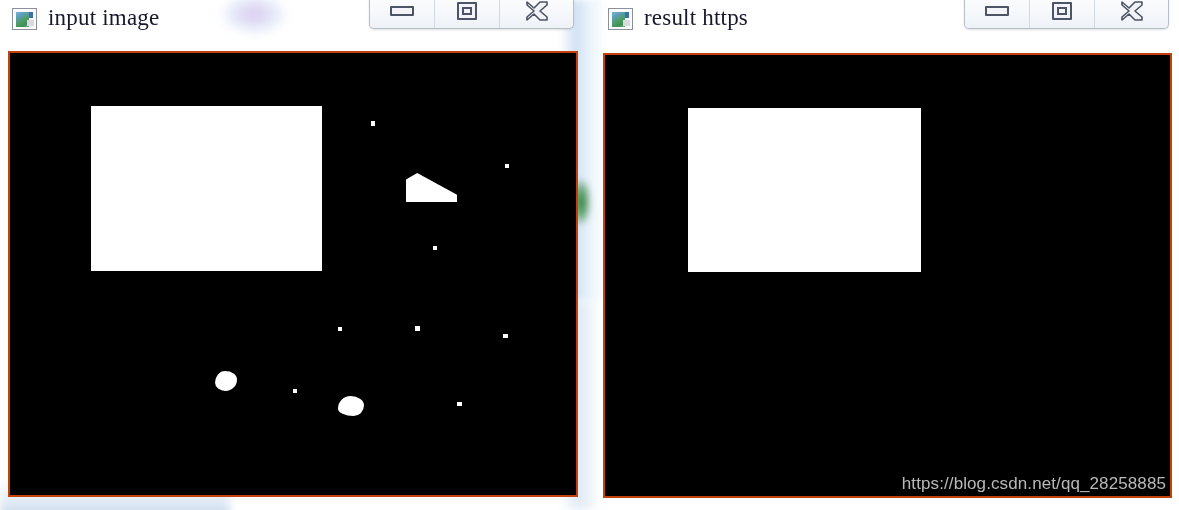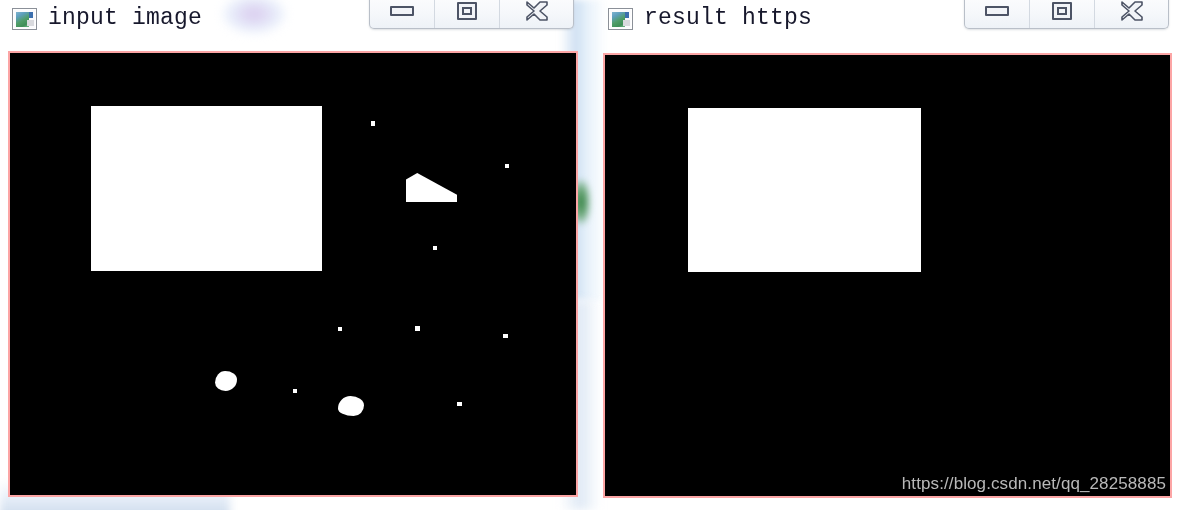--- a/index.html
+++ b/index.html
@@ -100,21 +100,21 @@
   }
   .title-text {
     position: absolute;
     left: 48px;
     top: 5px;
     font-size: 23px;
     font-weight: 400;
     letter-spacing: 0.2px;
     color: #17182c;
     white-space: nowrap;
-    font-family: Liberation Mono, monospace;
+    font-family: Liberation Serif, serif;
   }
 
   
   .wincontrols {
     position: absolute;
     top: -7px;
     height: 35px;
     display: flex;
     border: 1px solid #b9bfc8;
     border-top: none;
@@ -163,21 +163,21 @@
     left: 50%; top: 50%;
     transform: translate(-50%,-50%);
     width: 22px; height: 20px;
   }
   .glyph-close svg { display:block; width:100%; height:100%; }
 
   
   .canvas-frame {
     position: absolute;
     box-sizing: border-box;
-    border: 2px solid #fca5a5;
+    border: 2px solid #c2410c;
     background: #000000;
     overflow: hidden;
   }
   .canvas-inner {
     position: absolute;
     inset: 0;
     background: #000000;
   }
   .shape {
     position: absolute;

